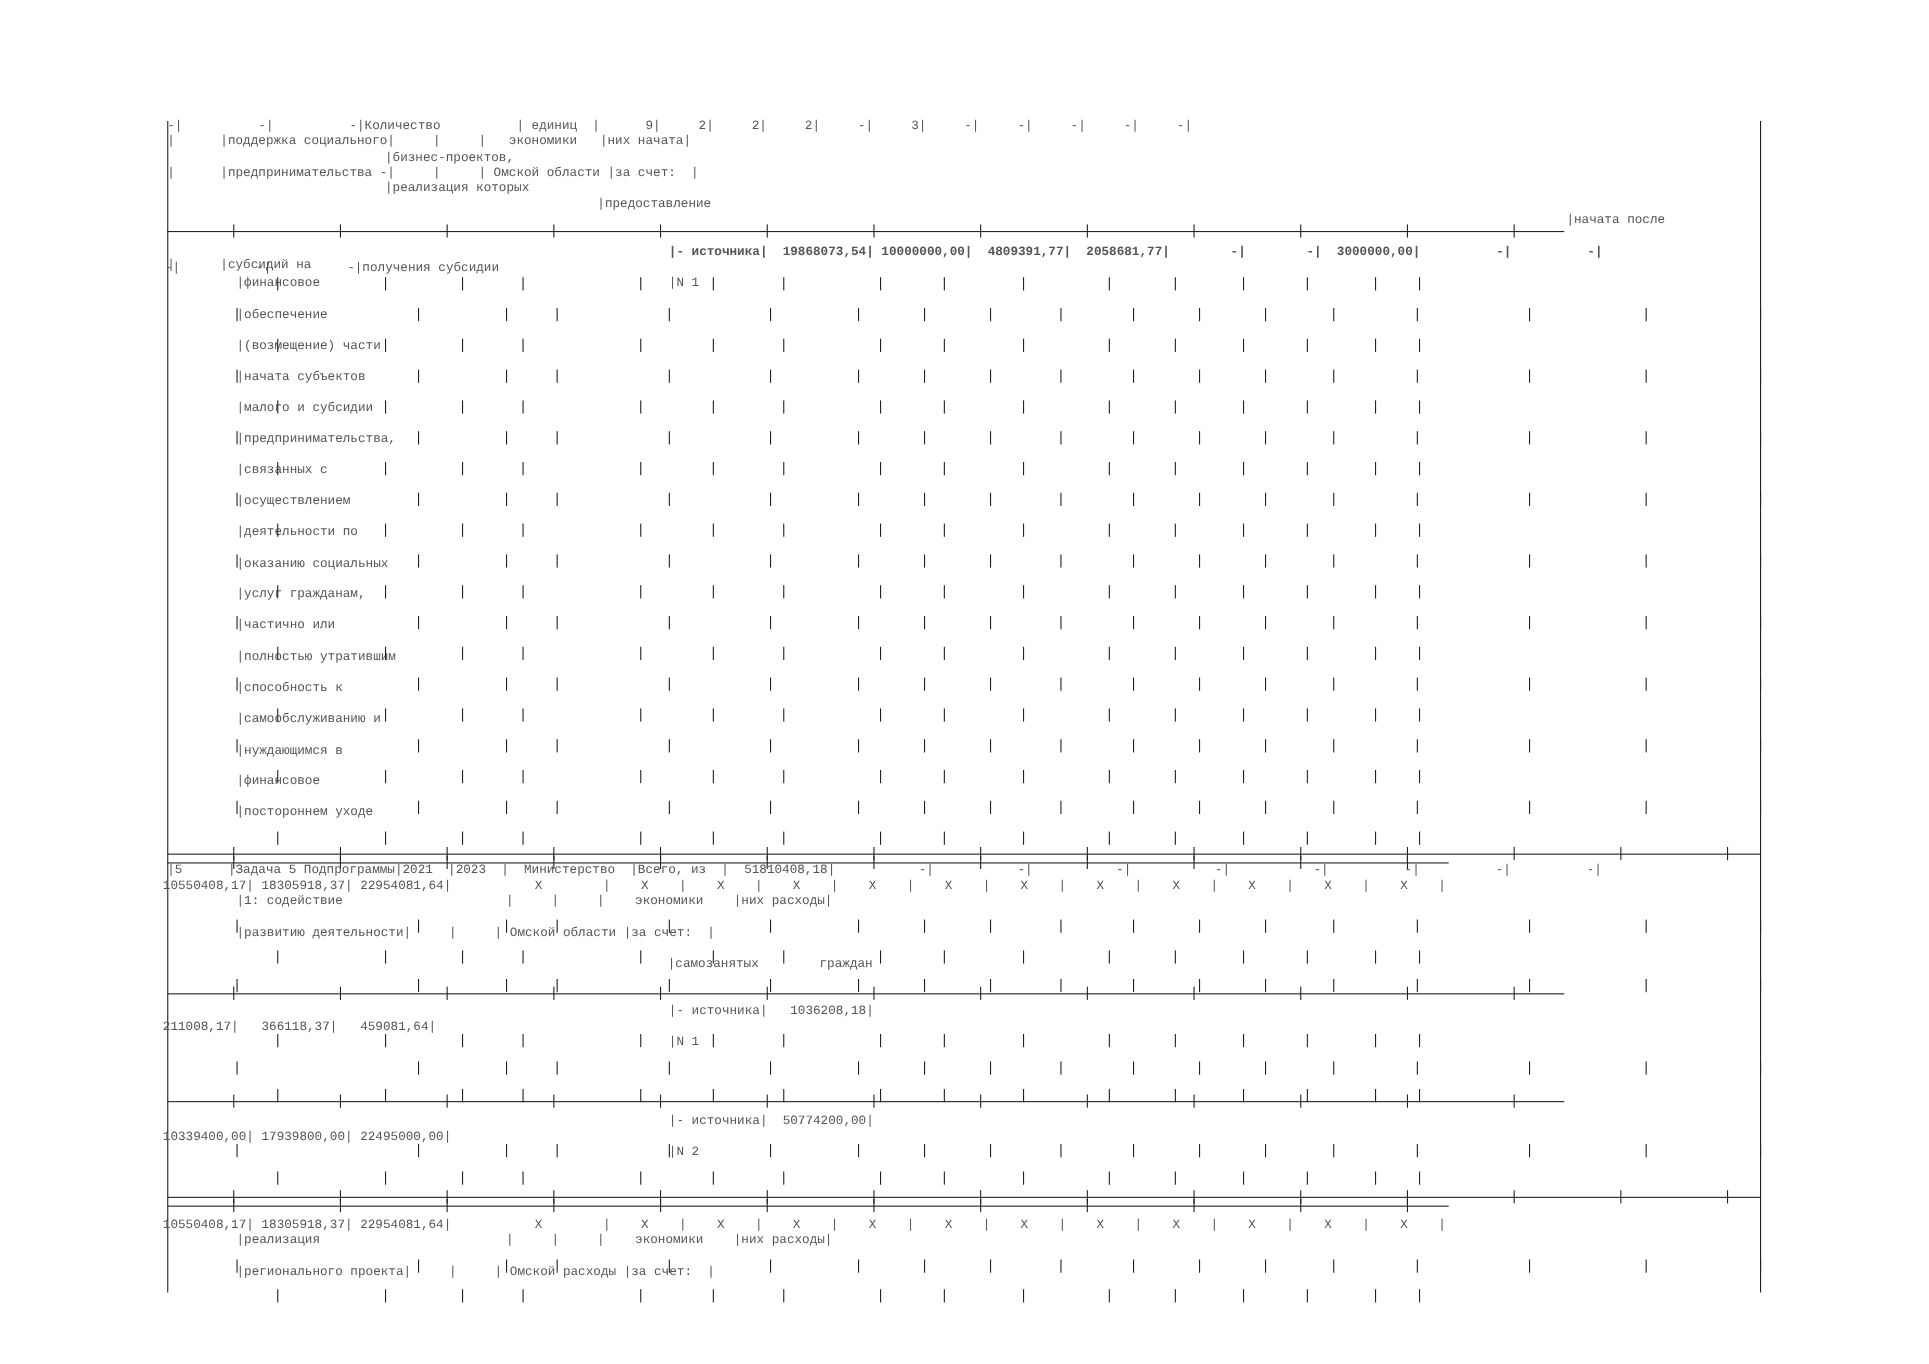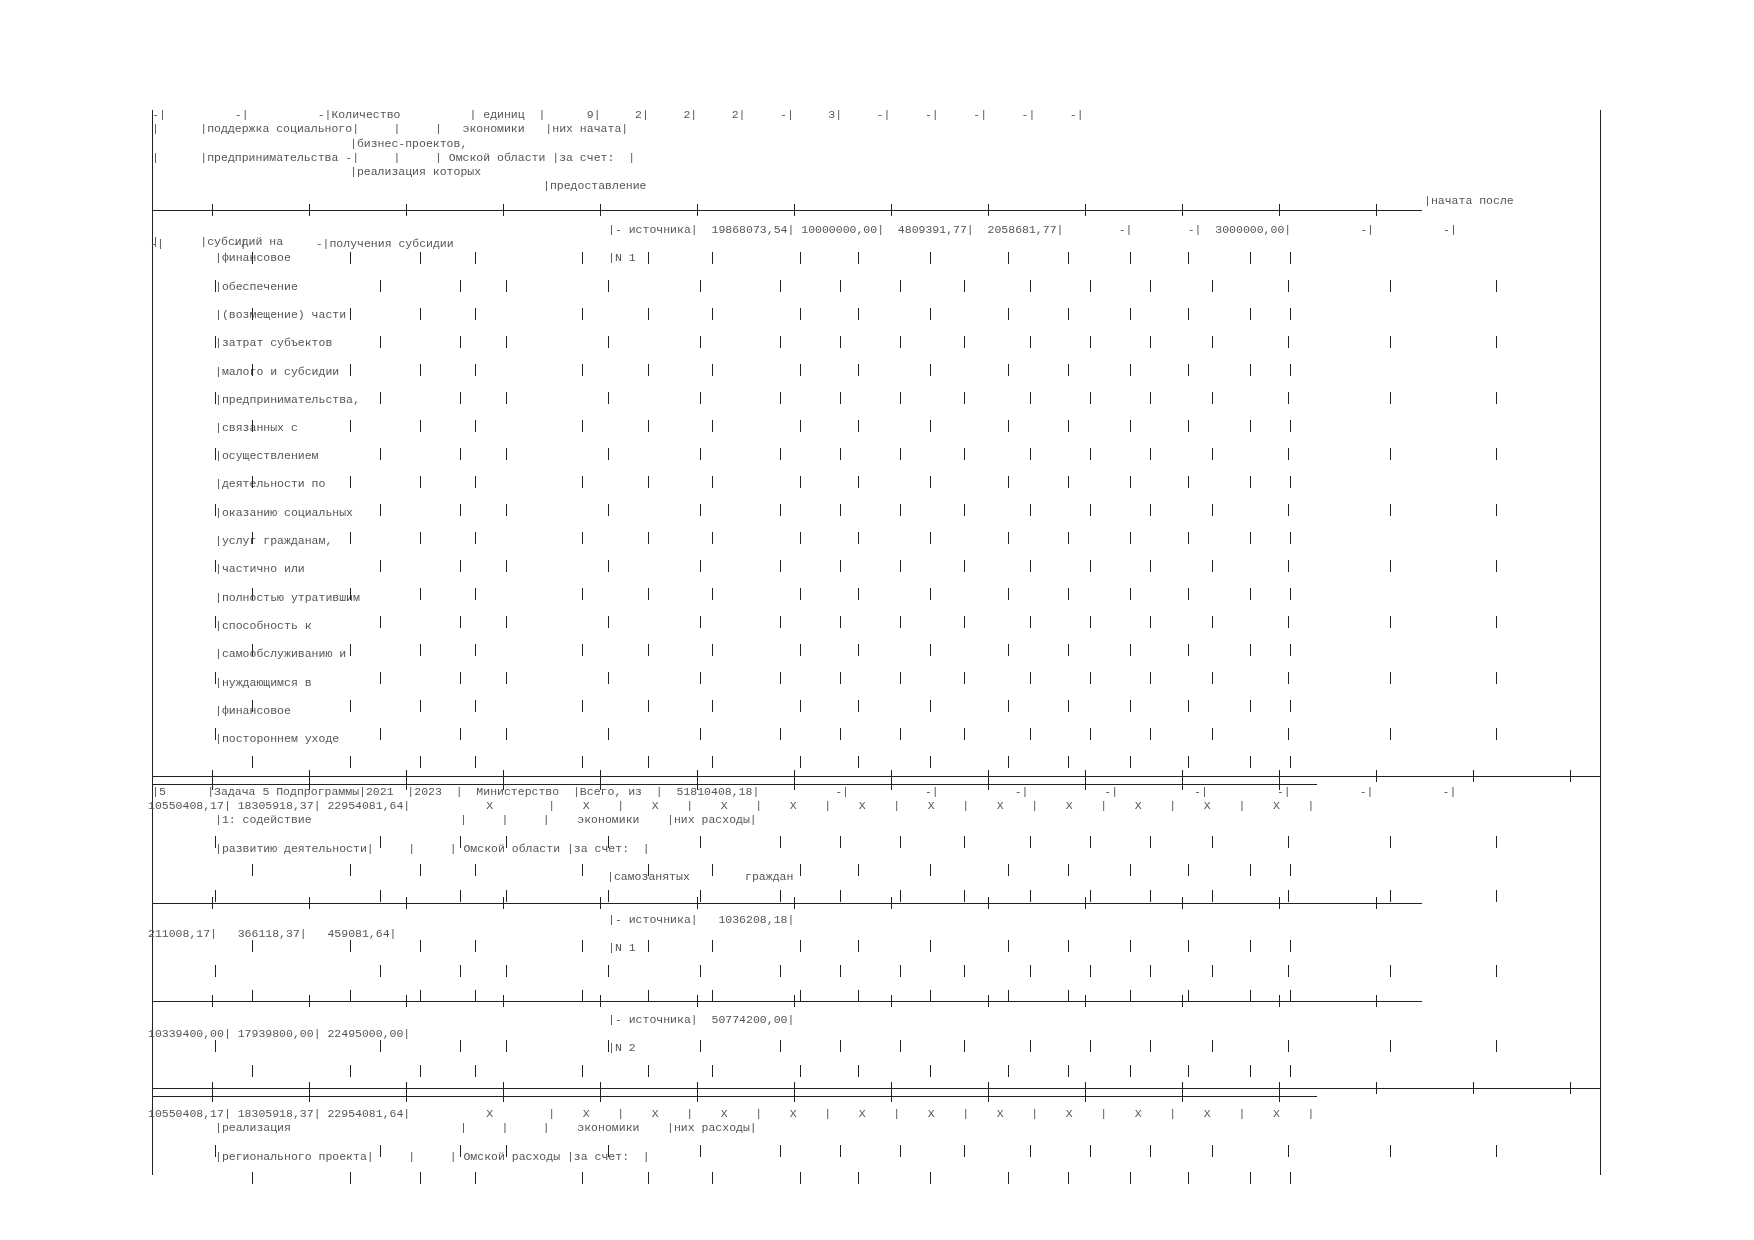--- a/index.html
+++ b/index.html
@@ -121,27 +121,27 @@
     <div class="vb" style="left: 1182px; top: 1090px; height: 12px;"></div>
     <div class="vb" style="left: 1279px; top: 1090px; height: 12px;"></div>
     <div class="t" style="left: 152px; top: 108px;">-|          -|          -|Количество          | единиц  |      9|     2|     2|     2|     -|     3|     -|     -|     -|     -|     -|</div>
     <div class="t" style="left: 152px; top: 122px;">|      |поддержка социального|     |     |   экономики   |них начата|</div>
     <div class="t" style="left: 350px; top: 137px;">|бизнес-проектов,</div>
     <div class="t" style="left: 152px; top: 151px;">|      |предпринимательства -|     |     | Омской области |за счет:  |</div>
     <div class="t" style="left: 350px; top: 165px;">|реализация которых</div>
     <div class="t" style="left: 543px; top: 179px;">|предоставление</div>
     <div class="t" style="left: 1424px; top: 194px;">|начата после</div>
     <div class="t" style="left: 152px; top: 235px;">|      |субсидий на</div>
-    <div class="t" style="left: 608px; top: 223px;">|- источника|  19868073,54| 10000000,00|  4809391,77|  2058681,77|        -|        -|  3000000,00|          -|          -|</div>
+    <div class="t" style="left: 608px; top: 223px; font-weight: bold;">|- источника|  19868073,54| 10000000,00|  4809391,77|  2058681,77|        -|        -|  3000000,00|          -|          -|</div>
     <div class="t" style="left: 150px; top: 237px;">-|          -|          -|получения субсидии</div>
     <div class="t" style="left: 608px; top: 251px;">|N 1</div>
     <div class="t" style="left: 215px; top: 251px;">|финансовое</div>
     <div class="t" style="left: 215px; top: 280px;">|обеспечение</div>
     <div class="t" style="left: 215px; top: 308px;">|(возмещение) части</div>
-    <div class="t" style="left: 215px; top: 336px;">|затрат субъектов</div>
+    <div class="t" style="left: 215px; top: 336px;">|начата субъектов</div>
     <div class="t" style="left: 215px; top: 365px;">|малого и субсидии</div>
     <div class="t" style="left: 215px; top: 393px;">|предпринимательства,</div>
     <div class="t" style="left: 215px; top: 421px;">|связанных с</div>
     <div class="t" style="left: 215px; top: 449px;">|осуществлением</div>
     <div class="t" style="left: 215px; top: 477px;">|деятельности по</div>
     <div class="t" style="left: 215px; top: 506px;">|оказанию социальных</div>
     <div class="t" style="left: 215px; top: 534px;">|услуг гражданам,</div>
     <div class="t" style="left: 215px; top: 562px;">|частично или</div>
     <div class="t" style="left: 215px; top: 591px;">|полностью утратившим</div>
     <div class="t" style="left: 215px; top: 619px;">|способность к</div>

